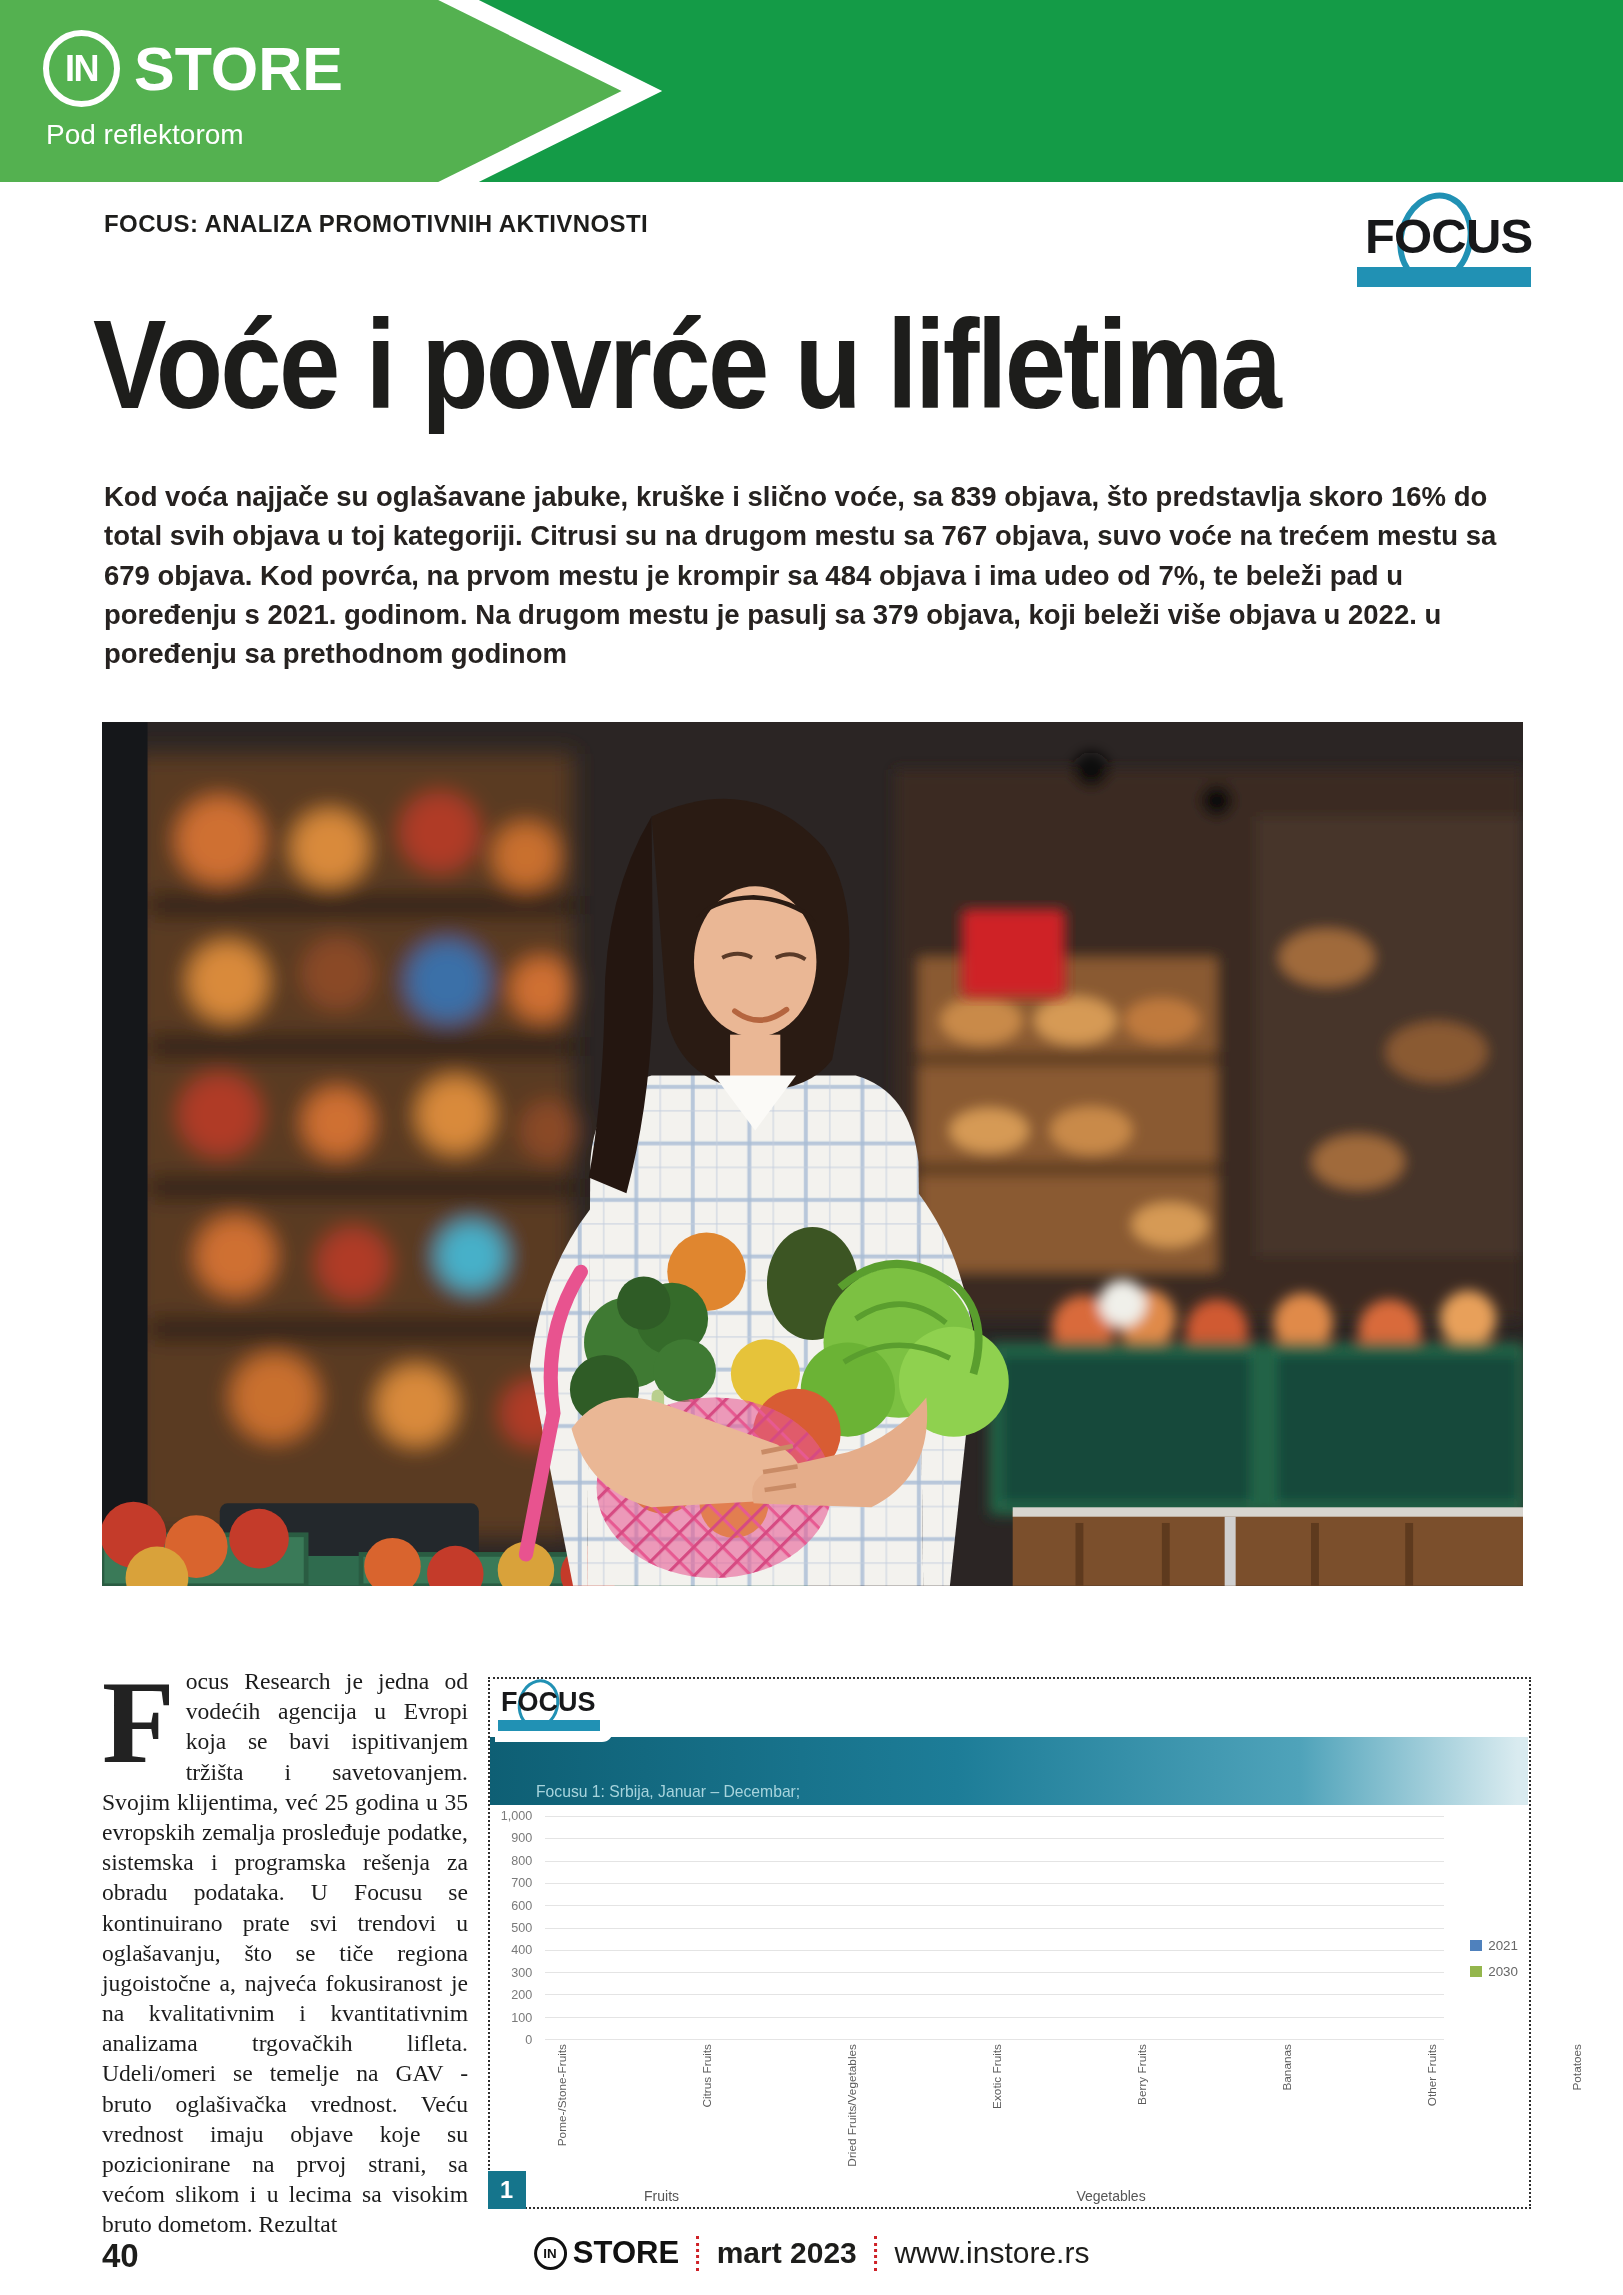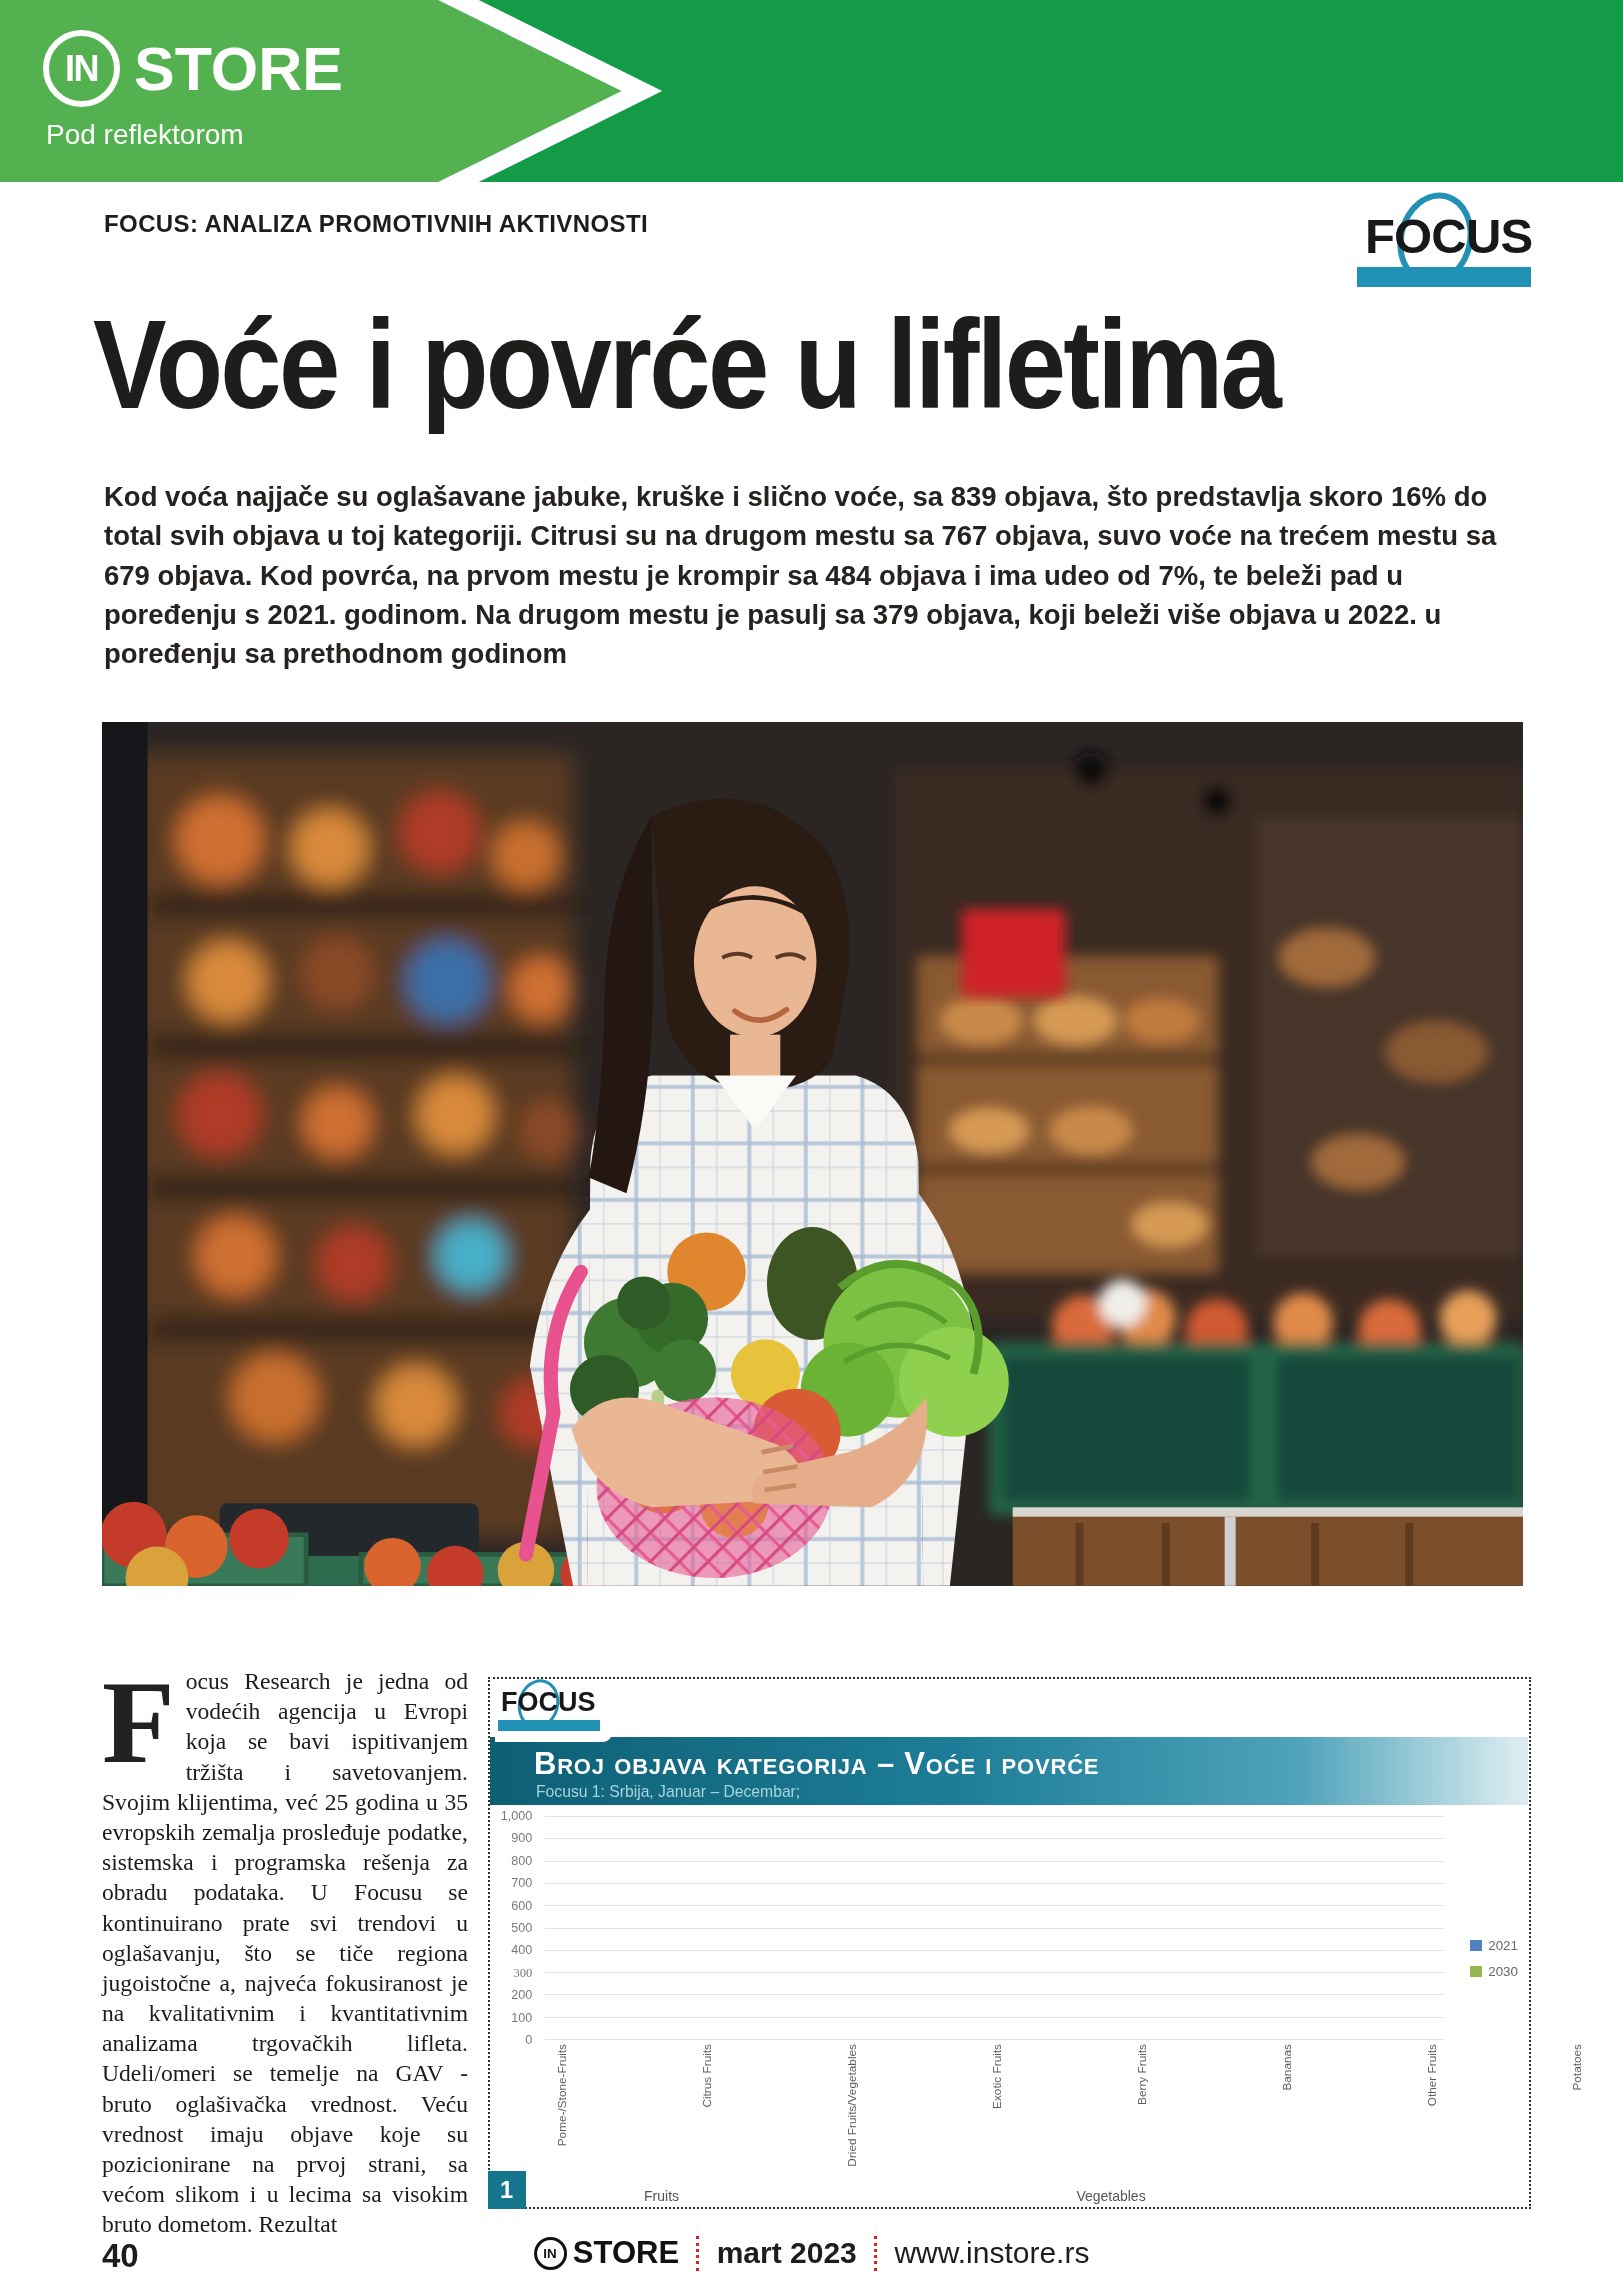--- a/index.html
+++ b/index.html
@@ -265,32 +265,31 @@
 
   <div class="chartbox">
     <div class="mini-logo-wrap">
       <div class="focus-mini">
         <div class="ring"></div>
         <div class="word">FOCUS</div>
         <div class="bar"></div>
       </div>
     </div>
     <div class="band">
-      <div class="title">Broj objava kategorija – Voće i povrće</div>
       <div class="subtitle">Focusu 1: Srbija, Januar – Decembar;</div>
     </div>
     <div class="ylabels" id="ylabels">
         <div class="ylabel" style="top: calc(0% - 7px);">1,000</div>
         <div class="ylabel" style="top: calc(10% - 7px);">900</div>
         <div class="ylabel" style="top: calc(20% - 7px);">800</div>
         <div class="ylabel" style="top: calc(30% - 7px);">700</div>
         <div class="ylabel" style="top: calc(40% - 7px);">600</div>
         <div class="ylabel" style="top: calc(50% - 7px);">500</div>
         <div class="ylabel" style="top: calc(60% - 7px);">400</div>
-        <div class="ylabel" style="top: calc(70% - 7px); font-family: Liberation Serif, serif;">300</div>
+        <div class="ylabel" style="top: calc(70% - 7px);">300</div>
         <div class="ylabel" style="top: calc(80% - 7px); text-align: right;">200</div>
         <div class="ylabel" style="top: calc(90% - 7px);">100</div>
         <div class="ylabel" style="top: calc(100% - 7px);">0</div>
       </div>
     <div class="plot" id="plot">
       <div class="gridline" style="top: 0%;"></div>
         <div class="gridline" style="top: 10%;"></div>
         <div class="gridline" style="top: 20%;"></div>
         <div class="gridline" style="top: 30%;"></div>
         <div class="gridline" style="top: 40%;"></div>

